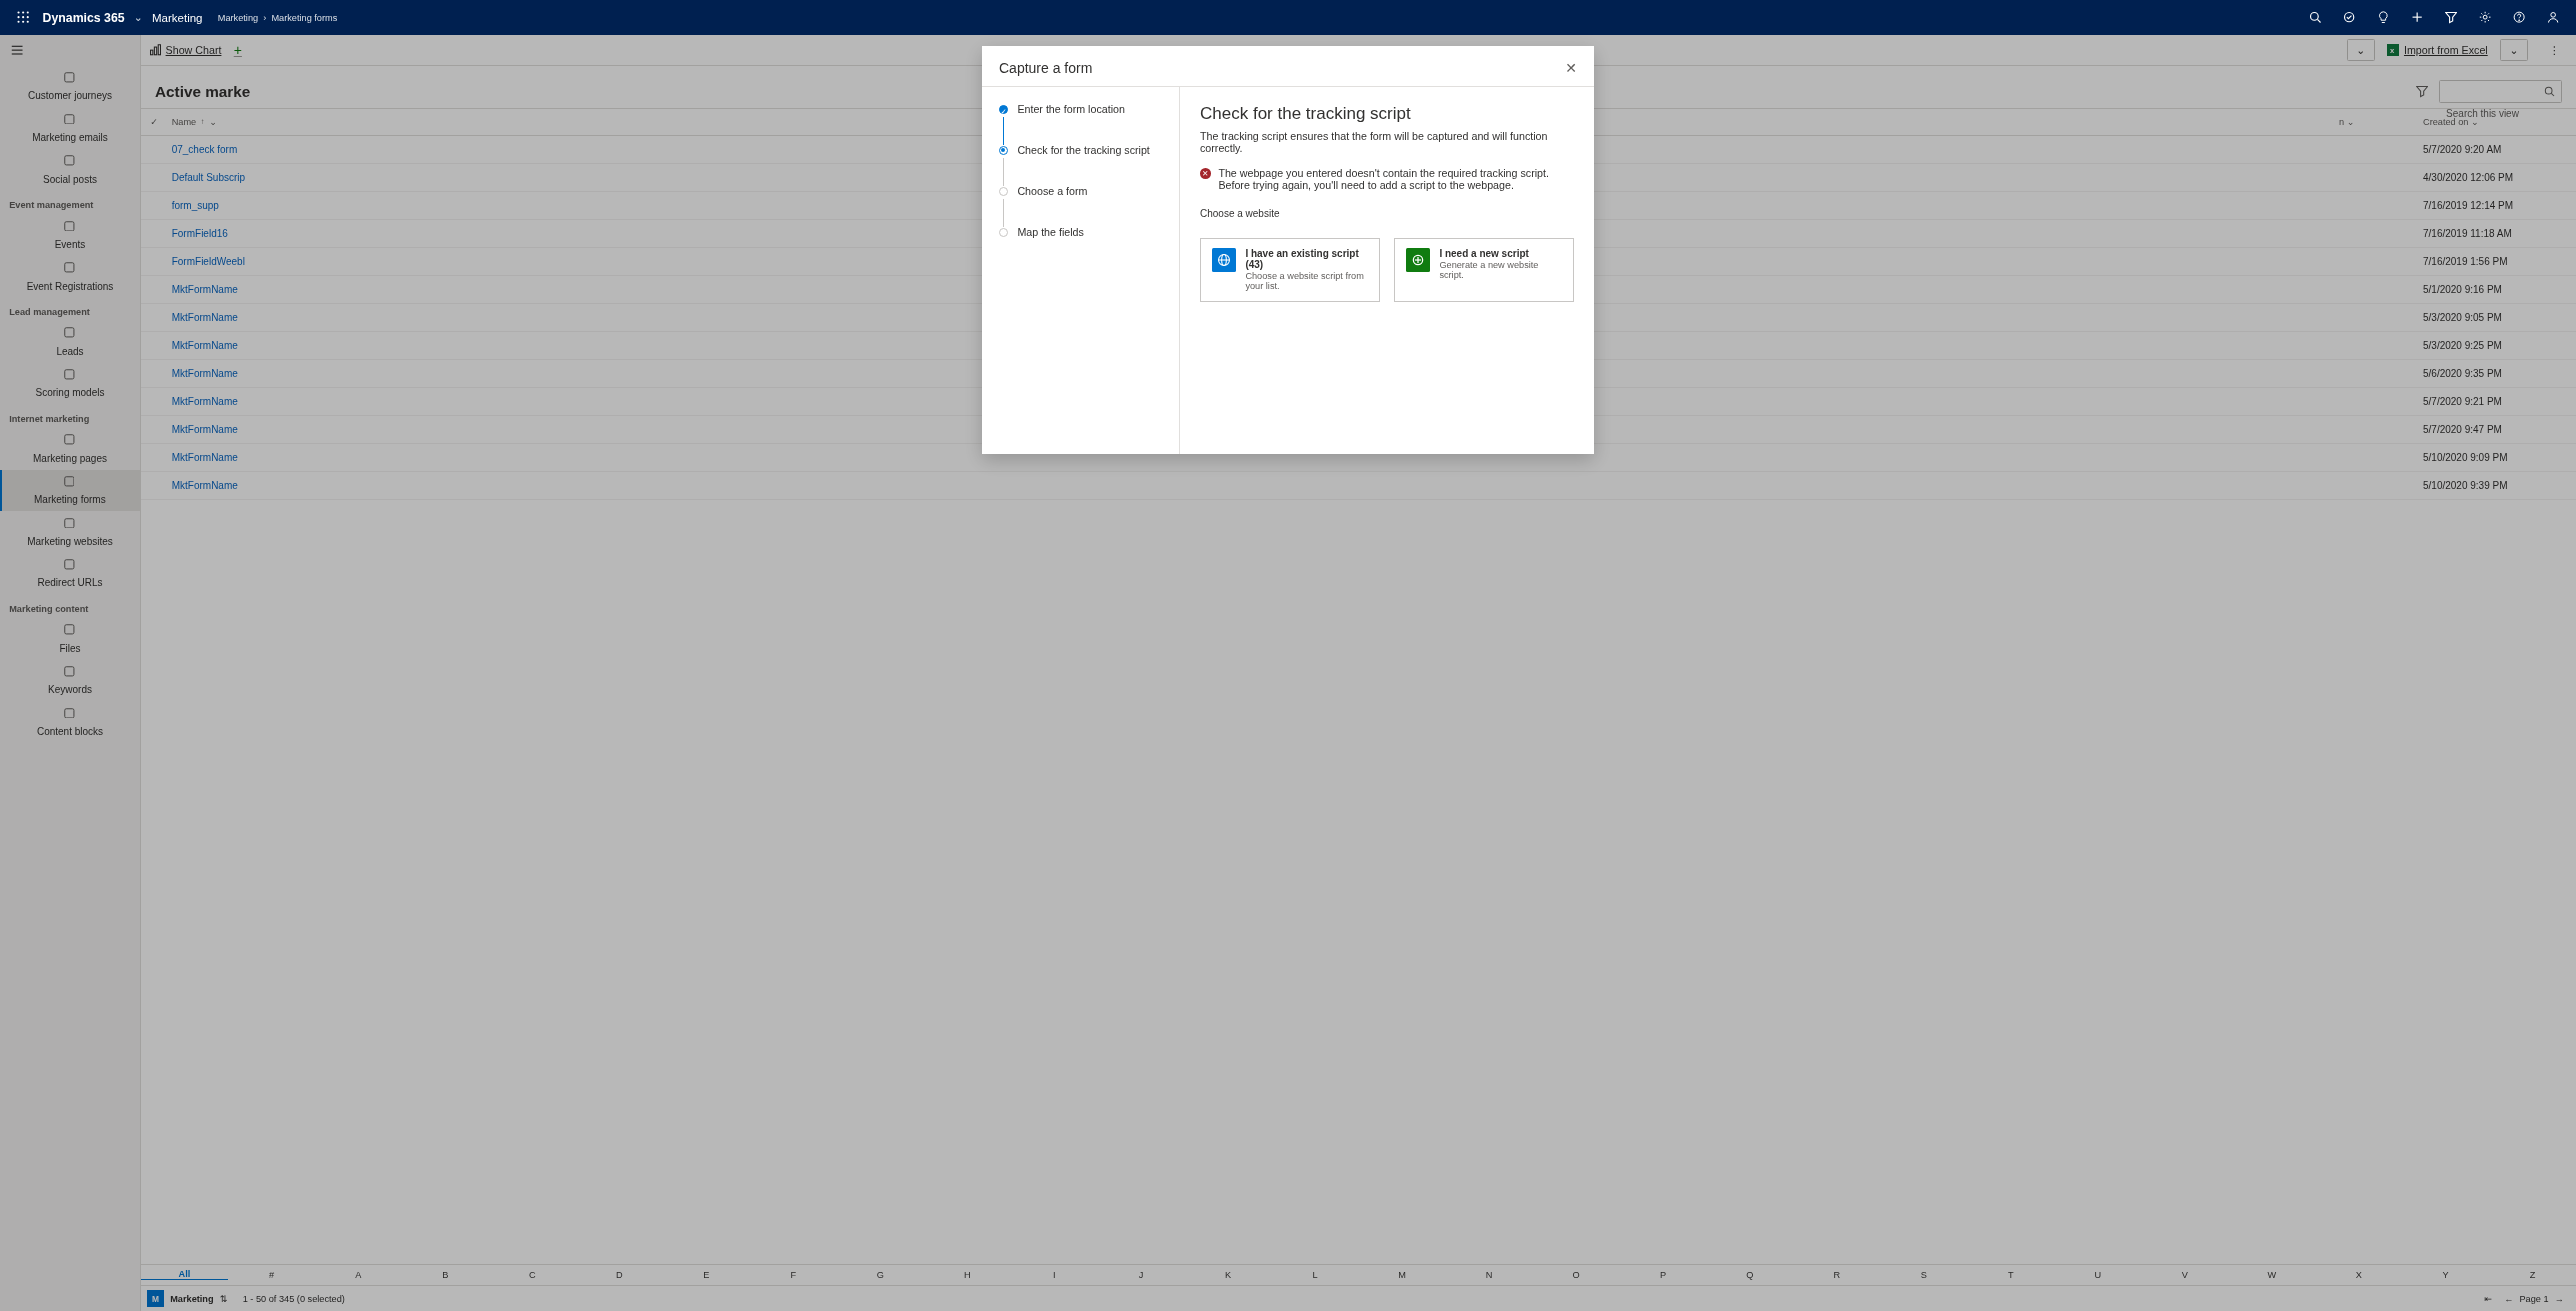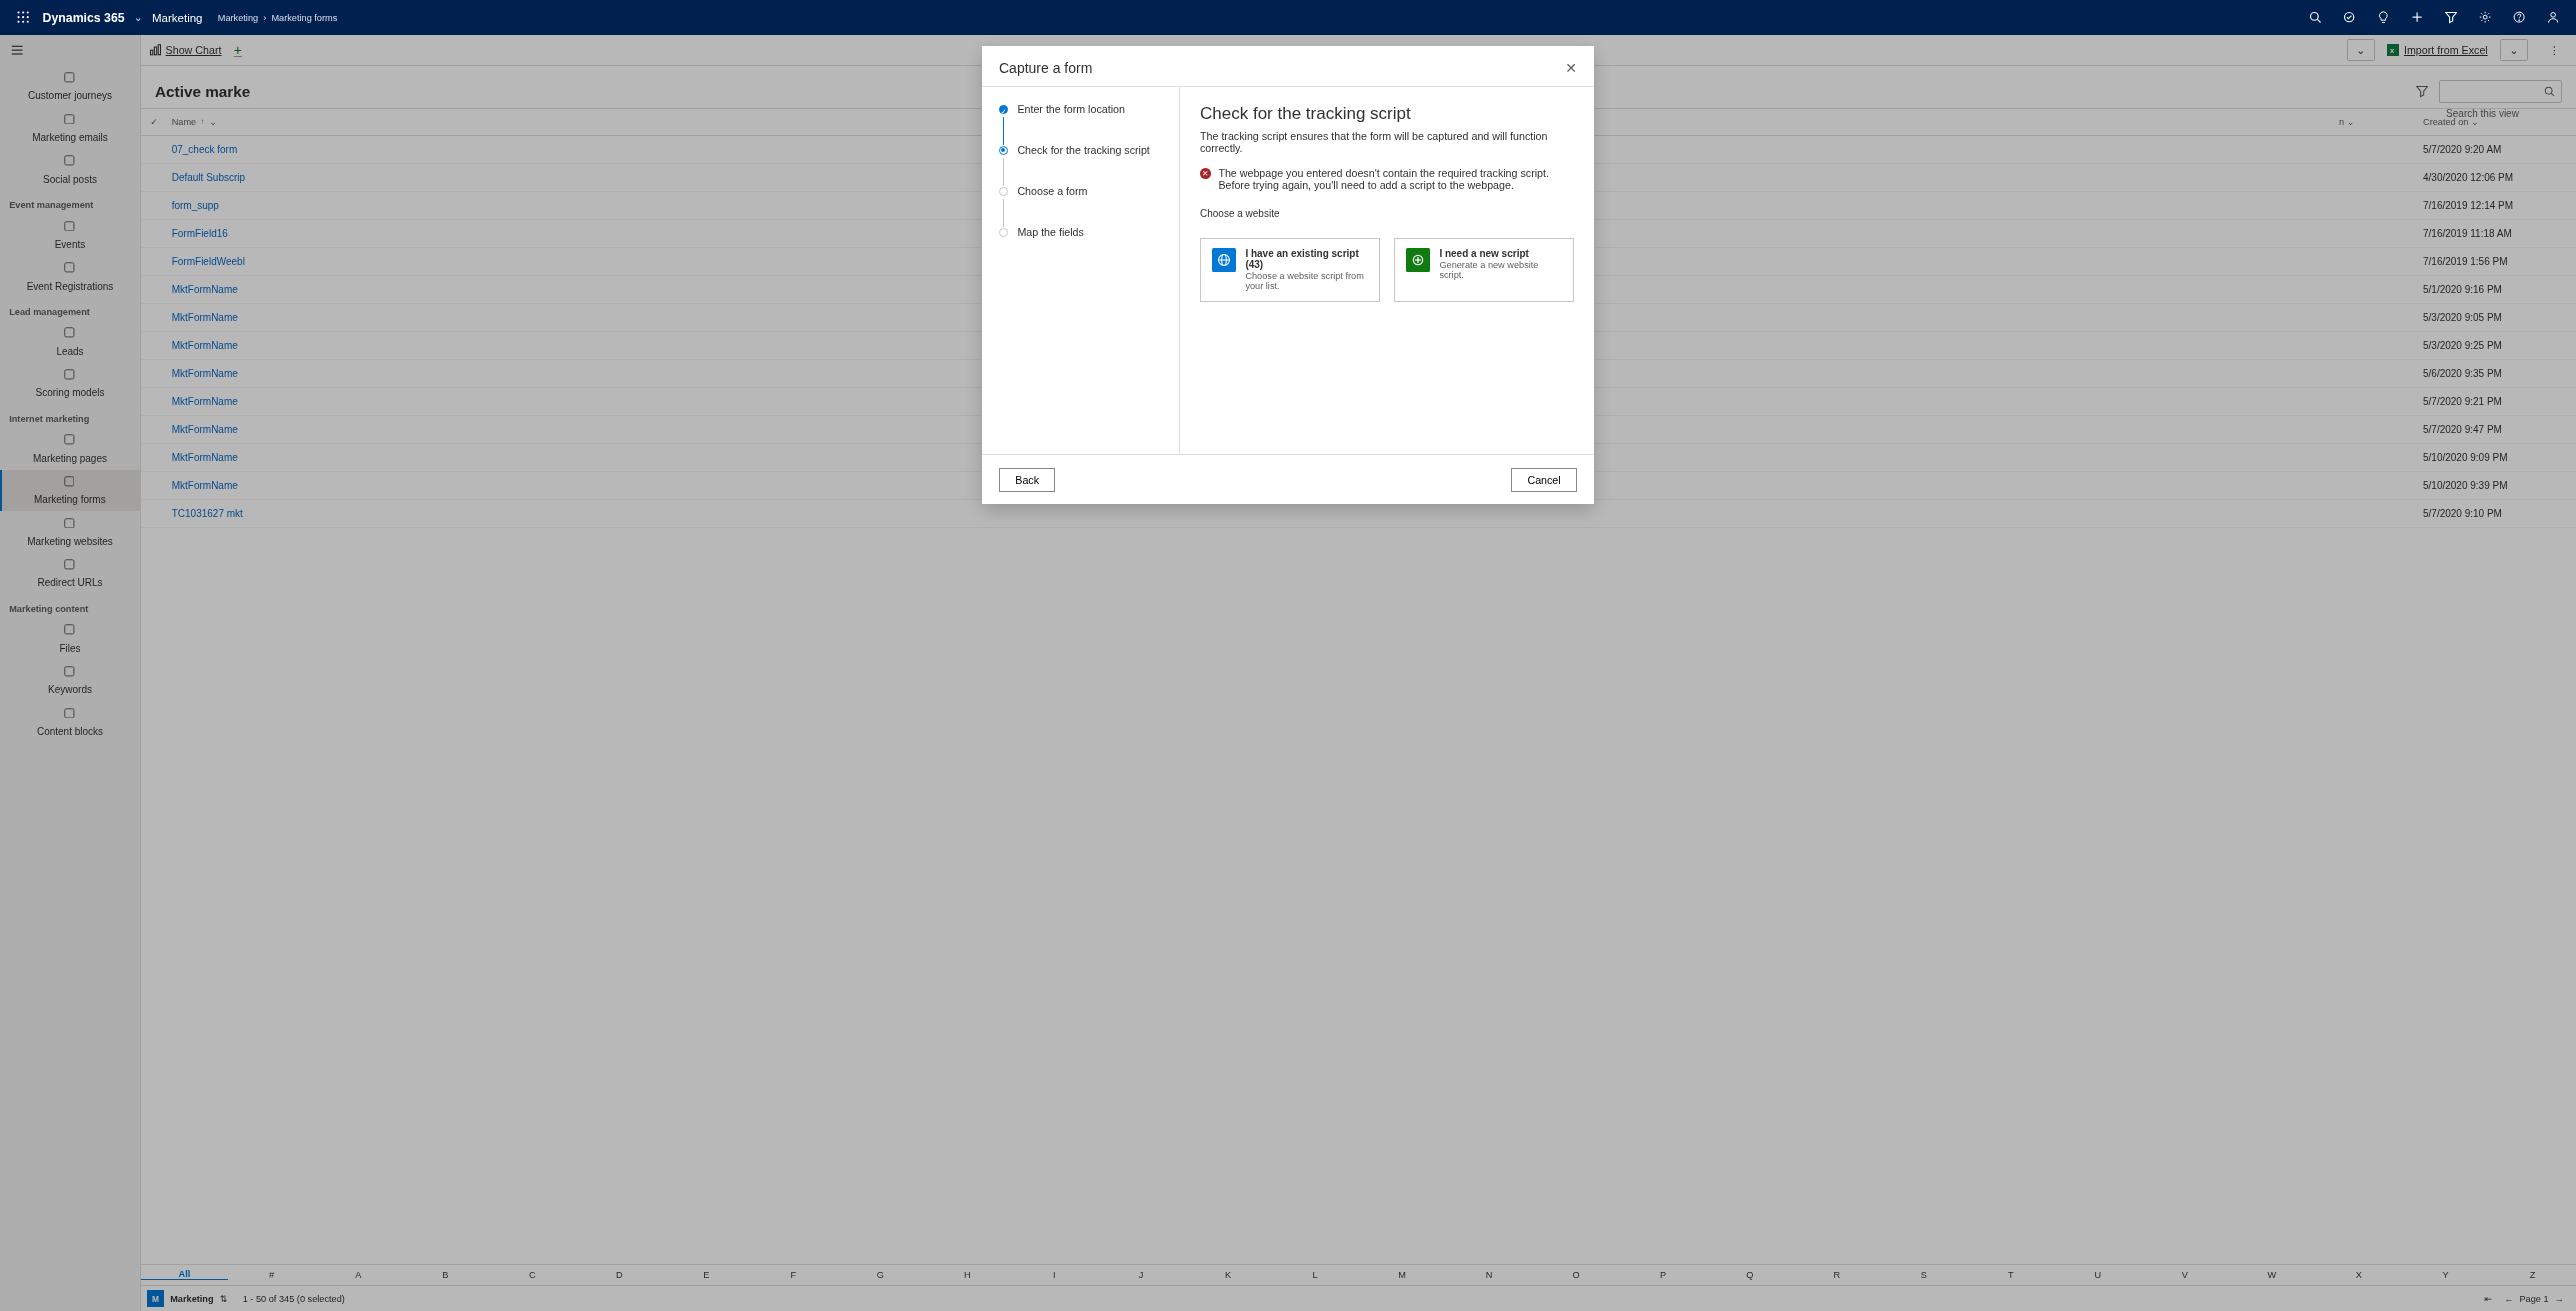--- a/index.html
+++ b/index.html
@@ -411,26 +411,20 @@
           <div class="col-name">MktFormName</div>
           <div class="col-mid"></div>
           <div class="col-date">5/10/2020 9:09 PM</div>
         </div>
         <div class="row">
           <div class="col-check"></div>
           <div class="col-name">MktFormName</div>
           <div class="col-mid"></div>
           <div class="col-date">5/10/2020 9:39 PM</div>
         </div>
-        <div class="row">
-          <div class="col-check"></div>
-          <div class="col-name">TC1031627  mkt</div>
-          <div class="col-mid"></div>
-          <div class="col-date">5/7/2020 9:10 PM</div>
-        </div>
       </div>
 
     <div class="alpha" id="alpha">
         <span class="sel">All</span>
         <span>#</span>
         <span>A</span>
         <span>B</span>
         <span>C</span>
         <span>D</span>
         <span>E</span>
@@ -533,20 +527,15 @@
                 </svg>
             </div>
             <div>
               <div class="t">I need a new script</div>
               <div class="d">Generate a new website script.</div>
             </div>
           </div>
         </div>
       </div>
     </div>
-    <div class="modal-foot">
-      <button>Back</button>
-      <div class="flex"></div>
-      <button>Cancel</button>
-    </div>
   </div>
 </div>
 
 
 </body></html>

